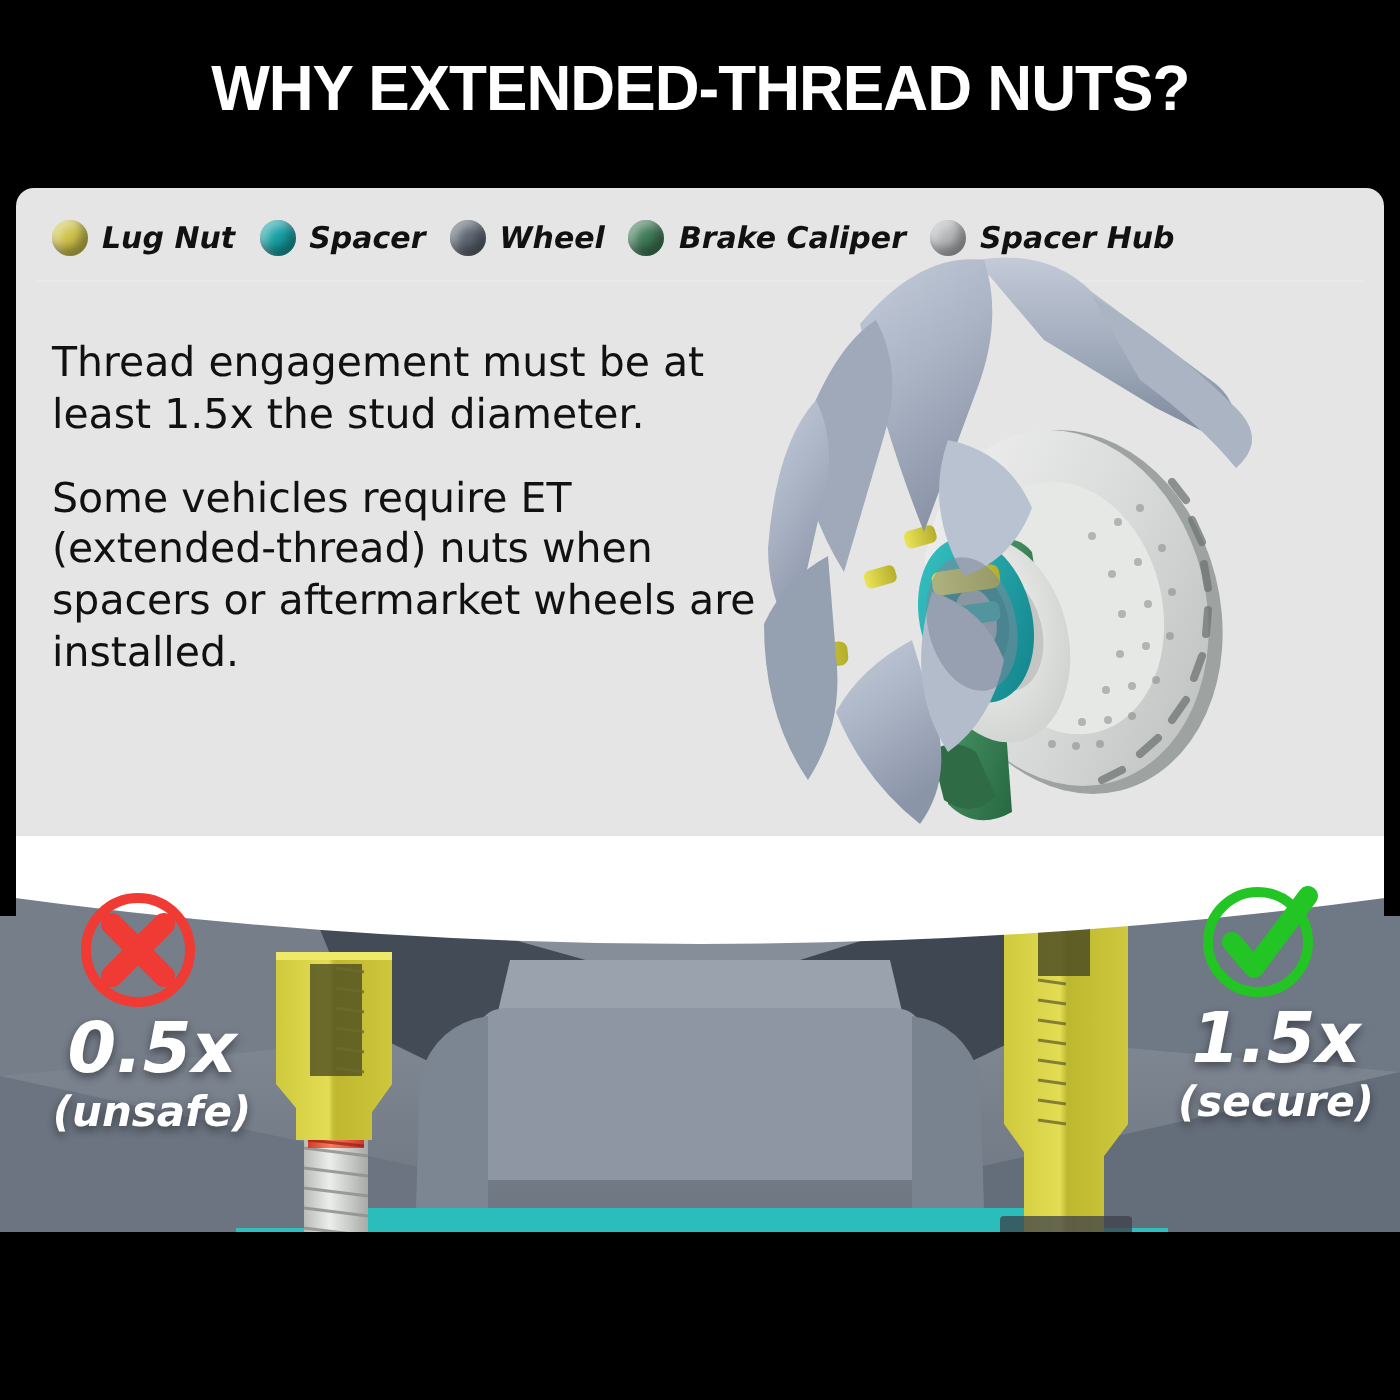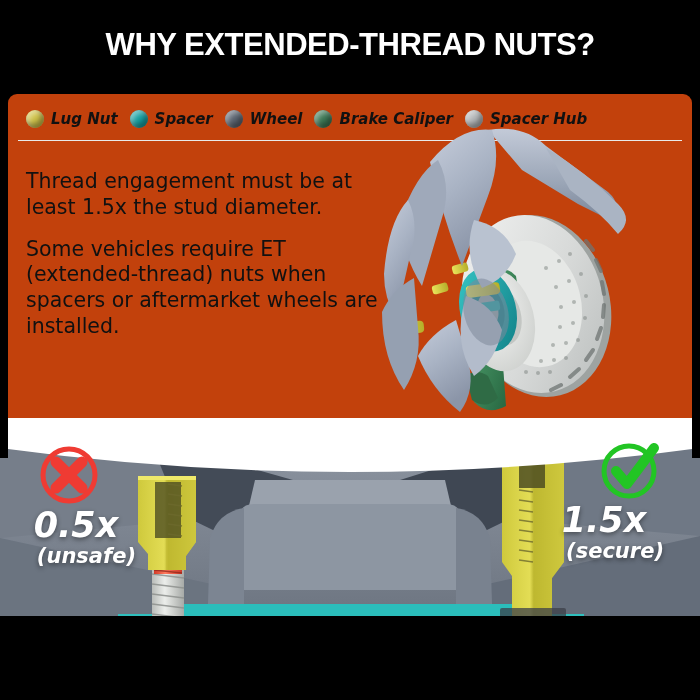--- a/index.html
+++ b/index.html
@@ -8,21 +8,21 @@
 
   
   .title-bar{position:absolute;left:0;top:0;width:700px;height:88px;background:#000;
              display:flex;align-items:center;justify-content:center;}
   .title-bar h1{margin:0;color:#fff;font-family:"Liberation Sans",sans-serif;
              font-weight:bold;font-size:32px;letter-spacing:-0.5px;
              transform:scaleX(0.97);white-space:nowrap;}
 
   
   .card{position:absolute;left:8px;top:94px;width:684px;height:372px;
-        background:#c2410c;border-radius:9px;overflow:hidden;}
+        background:#e5e5e5;border-radius:9px;overflow:hidden;}
   
 
   
   .legend{position:absolute;left:0;top:4px;width:684px;height:42px;
           display:flex;align-items:center;}
   .legend-item{display:flex;align-items:center;margin-left:12px;}
   .legend-item:first-child{margin-left:18px;}
   .dot{width:18px;height:18px;border-radius:50%;margin-right:7px;flex:none;
        box-shadow:inset -3px -4px 5px rgba(0,0,0,.38), inset 3px 3px 5px rgba(255,255,255,.45);}
   .lg-label{font-family:"DejaVu Sans",sans-serif;font-style:italic;font-weight:bold;
@@ -40,23 +40,23 @@
 
   
   .bottom{position:absolute;left:0;top:418px;width:700px;height:282px;overflow:hidden;}
   .badge{position:absolute;width:62px;height:62px;}
   .badge.left{left:38px;top:444px;}
   .badge.right{left:600px;top:438px;}
 
   .ratio{position:absolute;color:#fff;font-family:"DejaVu Sans",sans-serif;
          font-style:italic;font-weight:bold;text-shadow:0 2px 5px rgba(0,0,0,.45);}
   .ratio .big{font-size:35px;line-height:1.0;display:block;}
-  .ratio .small{font-size:21px;line-height:1.25;display:block;text-align:right;}
+  .ratio .small{font-size:21px;line-height:1.25;display:block;}
   .ratio.left{left:16px;top:508px;width:120px;text-align:center;}
-  .ratio.right{left:544px;top:503px;width:120px;text-align:center;}
+  .ratio.right{left:578px;top:503px;width:120px;text-align:center;}
 </style>
 </head>
 <body>
 
 <div id="stage">
 
   <div class="title-bar">
     <h1>WHY EXTENDED-THREAD NUTS?</h1>
   </div>
 

